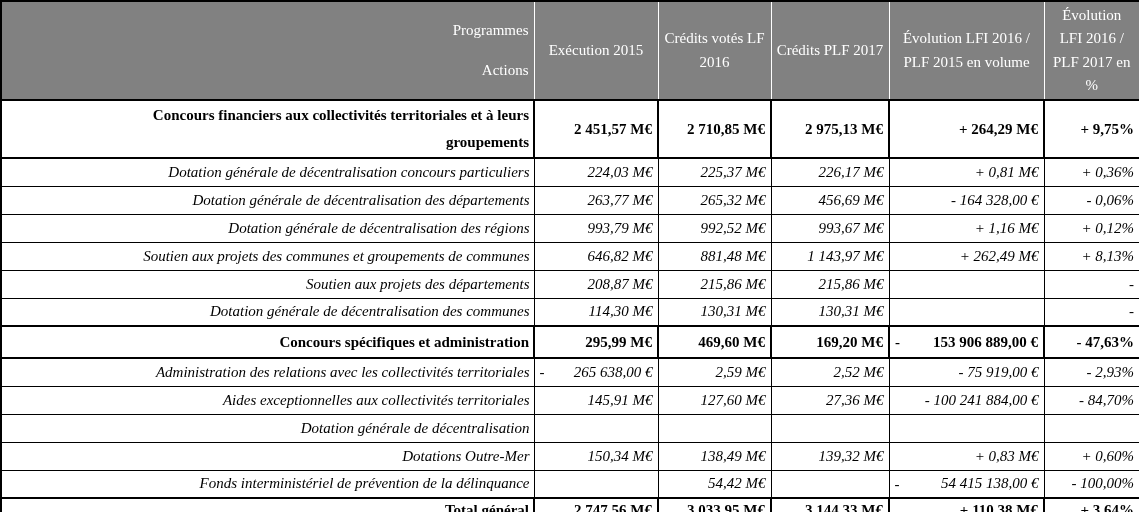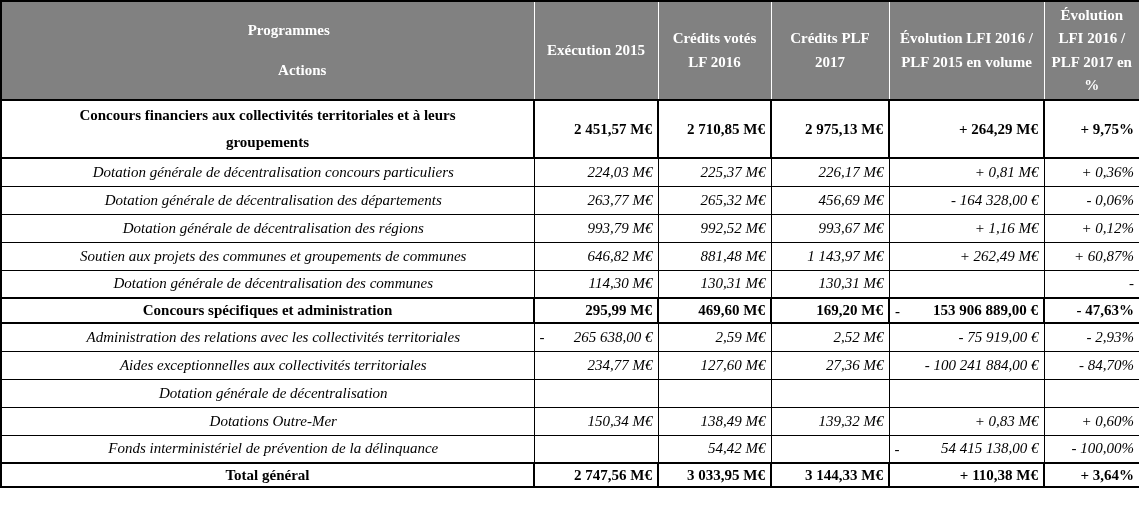--- a/index.html
+++ b/index.html
@@ -9,49 +9,49 @@
     width:1139px;
     font-family:"Liberation Serif", serif;
     color:#000;
     border:2px solid #000;
   }
   
   thead tr{height:93px;}
   th{
     background:#818181;
     color:#fff;
-    font-weight:bold;
+    font-weight:normal;
     font-size:15px;
     text-align:center;
     vertical-align:middle;
     padding:2px 5px;
     line-height:1.55;
     border-top:1px solid #6f6f6f;
   }
   th + th{border-left:1px solid #fff;}
-  th.corner{text-align:center;vertical-align:middle;padding-left:44px;}
+  th.corner{text-align:right;vertical-align:middle;padding-left:44px;}
   .hline1{padding-left:3px;}
   .hline2{padding-left:30px;margin-top:17px;}
   thead{border-bottom:2px solid #000;}
   
   td{
     border:1px solid #000;
     font-size:15px;
     vertical-align:middle;
     padding:1px 4px;
     overflow:hidden;
   }
   tr.action{height:28px;}
-  tr.section{height:25px;}
+  tr.section{height:32px;}
   tr.section.tall{height:57px;}
   tr.total{height:24px;}
   tr.section td, tr.total td{border-top-width:2px;border-bottom-width:2px;border-left-width:2px;border-right-width:2px;font-weight:bold;}
   tr.action td{font-style:italic;}
   td.label-cell{
-    text-align:center;
+    text-align:right;
     white-space:pre-line;
     padding-left:4px;
   }
   tr.section.tall td.label-cell{line-height:27px;}
   tr.action td.label-cell{padding-left:15px;margin-left:16px;}
   td.value-cell{
     text-align:right;
     padding-right:5px;
   }
   td.accounting{position:relative;}
@@ -120,21 +120,29 @@
         <td class="value-cell">993,67 M€</td>
         <td class="value-cell">+ 1,16 M€</td>
         <td class="value-cell">+ 0,12%</td>
       </tr>
       <tr class="action">
         <td class="label-cell">Soutien aux projets des communes et groupements de communes</td>
         <td class="value-cell">646,82 M€</td>
         <td class="value-cell">881,48 M€</td>
         <td class="value-cell">1 143,97 M€</td>
         <td class="value-cell">+ 262,49 M€</td>
-        <td class="value-cell">+ 60,87%</td>
+        <td class="value-cell">+ 8,13%</td>
+      </tr>
+      <tr class="action">
+        <td class="label-cell">Soutien aux projets des départements</td>
+        <td class="value-cell">208,87 M€</td>
+        <td class="value-cell">215,86 M€</td>
+        <td class="value-cell">215,86 M€</td>
+        <td class="value-cell"></td>
+        <td class="value-cell">-</td>
       </tr>
       <tr class="action">
         <td class="label-cell">Dotation générale de décentralisation des communes</td>
         <td class="value-cell">114,30 M€</td>
         <td class="value-cell">130,31 M€</td>
         <td class="value-cell">130,31 M€</td>
         <td class="value-cell"></td>
         <td class="value-cell">-</td>
       </tr>
       <tr class="section">
@@ -148,21 +156,21 @@
       <tr class="action">
         <td class="label-cell">Administration des relations avec les collectivités territoriales</td>
         <td class="value-cell accounting"><span class="sign">-</span><span>265 638,00 €</span></td>
         <td class="value-cell">2,59 M€</td>
         <td class="value-cell">2,52 M€</td>
         <td class="value-cell">- 75 919,00 €</td>
         <td class="value-cell">- 2,93%</td>
       </tr>
       <tr class="action">
         <td class="label-cell">Aides exceptionnelles aux collectivités territoriales</td>
-        <td class="value-cell">234,77 M€</td>
+        <td class="value-cell">145,91 M€</td>
         <td class="value-cell">127,60 M€</td>
         <td class="value-cell">27,36 M€</td>
         <td class="value-cell">- 100 241 884,00 €</td>
         <td class="value-cell">- 84,70%</td>
       </tr>
       <tr class="action">
         <td class="label-cell">Dotation générale de décentralisation</td>
         <td class="value-cell"></td>
         <td class="value-cell"></td>
         <td class="value-cell"></td>

